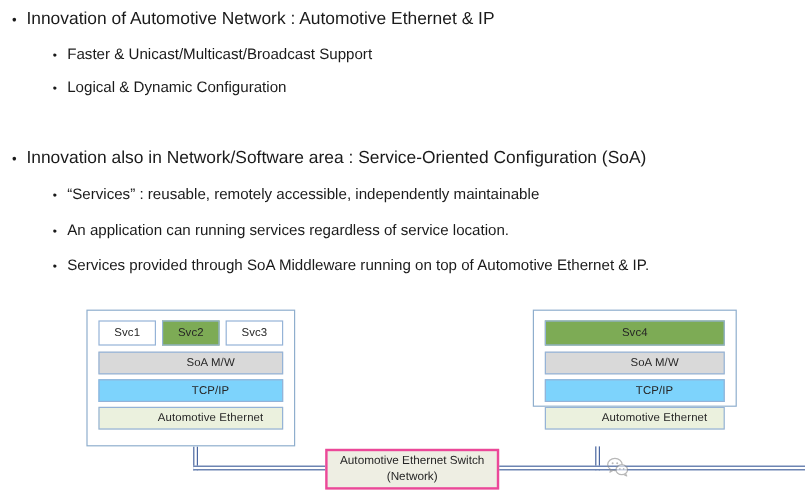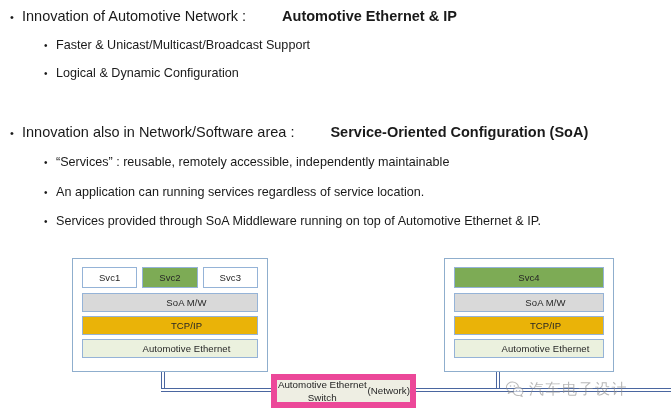--- a/index.html
+++ b/index.html
@@ -49,21 +49,21 @@
     white-space: nowrap;
   }
   .bullet-l2 > .marker {
     width: 12px;
     flex: 0 0 12px;
     font-size: 10px;
     color: #1a1a1a;
     line-height: 1;
   }
   .txt { display: inline; }
-  .txt-bold { font-weight: bold; margin-left: 32px; }
+  .txt-bold { font-weight: normal; }
 
   
   .diagram {
     position: absolute;
     left: 0; top: 0;
     width: 671px; height: 415px;
     pointer-events: none;
   }
   .diagram > * { pointer-events: auto; }
 
@@ -101,33 +101,34 @@
     background: #7dab55;
     color: #262626;
   }
   .svc-box.wide {
     flex: 2 1 0;
     line-height: 1.15;
     flex-direction: column;
     padding: 1px 0;
   }
   .layer-mw   { background: #d9d9d9; }
-  .layer-tcp  { background: #eab308; }
+  .layer-tcp  { background: #7dd3fc; }
   .layer-aeth { background: #ebf1de; }
   .layer-stack > .layer-box { margin-bottom: 4px; padding-left: 33px; }
   .layer-stack > .layer-box:last-child { margin-bottom: 0; text-align: center; }
 
   .switch-box {
     position: absolute;
     box-sizing: border-box;
-    border: 6px solid #ec4899;
+    border: 2px solid #ec4899;
     background: #eeeee3;
     font-size: 9.8px;
     color: #262626;
     display: flex;
+    flex-direction: column;
     align-items: center;
     justify-content: center;
     line-height: 1.35;
     text-align: center;
   }
 
   
   .conn {
     position: absolute;
     box-sizing: border-box;
@@ -208,34 +209,34 @@
 </div>
 
 <div class="diagram">
 
   <div class="conn v" style="left:161px; top:372px; height:20px;"></div>
   <div class="conn h" style="left:161px; top:388px; width:116px;"></div>
 
   <div class="conn v" style="left:496px; top:372px; height:20px;"></div>
   <div class="conn h" style="left:414px; top:388px; width:257px;"></div>
 
-  <div class="node-container" style="left:72px; top:258px; width:196px; height:114px;">
+  <div class="node-container" style="left:72px; top:258px; width:174px; height:114px;">
     <div class="svc-row">
       <div class="layer-box svc-box">Svc1</div>
       <div class="layer-box svc-box green">Svc2</div>
       <div class="layer-box svc-box">Svc3</div>
     </div>
     <div class="layer-stack">
       <div class="layer-box layer-mw">SoA M/W</div>
       <div class="layer-box layer-tcp">TCP/IP</div>
       <div class="layer-box layer-aeth">Automotive Ethernet</div>
     </div>
   </div>
 
-  <div class="node-container" style="left:444px; top:258px; width:170px; height:114px;">
+  <div class="node-container" style="left:444px; top:258px; width:170px; height:81px;">
     <div class="svc-row">
       <div class="layer-box svc-box green">Svc4</div>
     </div>
     <div class="layer-stack">
       <div class="layer-box layer-mw">SoA M/W</div>
       <div class="layer-box layer-tcp">TCP/IP</div>
       <div class="layer-box layer-aeth">Automotive Ethernet</div>
     </div>
   </div>
 
@@ -250,16 +251,15 @@
         <ellipse cx="9.4" cy="9" rx="7.6" ry="6.4" fill="none" stroke="#8e8e8e" stroke-width="1.3"></ellipse>
         <path d="M5.4 14.1 L4.1 17 L7.2 15.3" fill="none" stroke="#8e8e8e" stroke-width="1.3" stroke-linejoin="round"></path>
         <circle cx="7" cy="7.6" r="1.05" fill="#8e8e8e"></circle>
         <circle cx="11.8" cy="7.6" r="1.05" fill="#8e8e8e"></circle>
         <ellipse cx="16.6" cy="14.4" rx="6.1" ry="5.2" fill="#ffffff" stroke="#8e8e8e" stroke-width="1.3"></ellipse>
         <path d="M20.6 18.6 L21.8 21 L19 19.7" fill="none" stroke="#8e8e8e" stroke-width="1.3" stroke-linejoin="round"></path>
         <circle cx="14.6" cy="13.4" r=".85" fill="#8e8e8e"></circle>
         <circle cx="18.6" cy="13.4" r=".85" fill="#8e8e8e"></circle>
       </svg>
     </span>
-    <span class="wm-text">汽车电子设计</span>
   </div>
 
 </div>
 
 </body></html>

